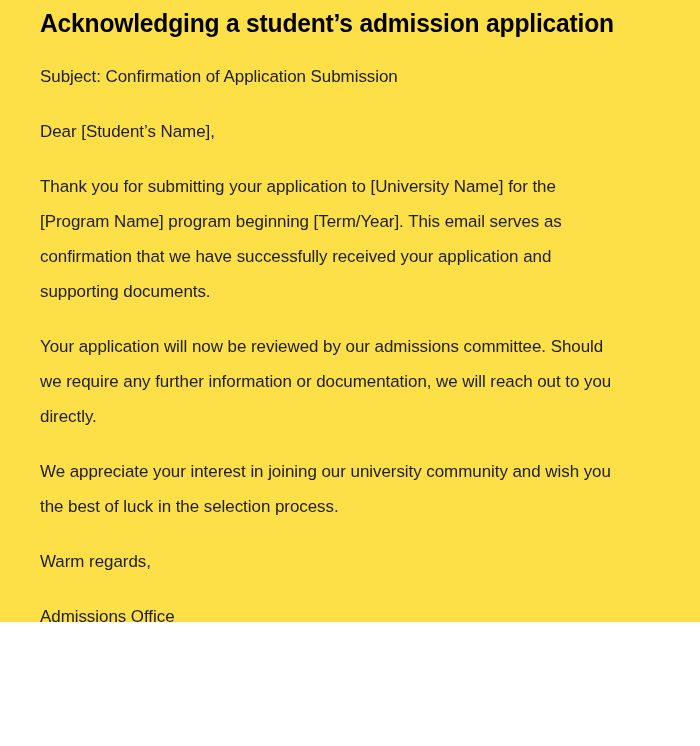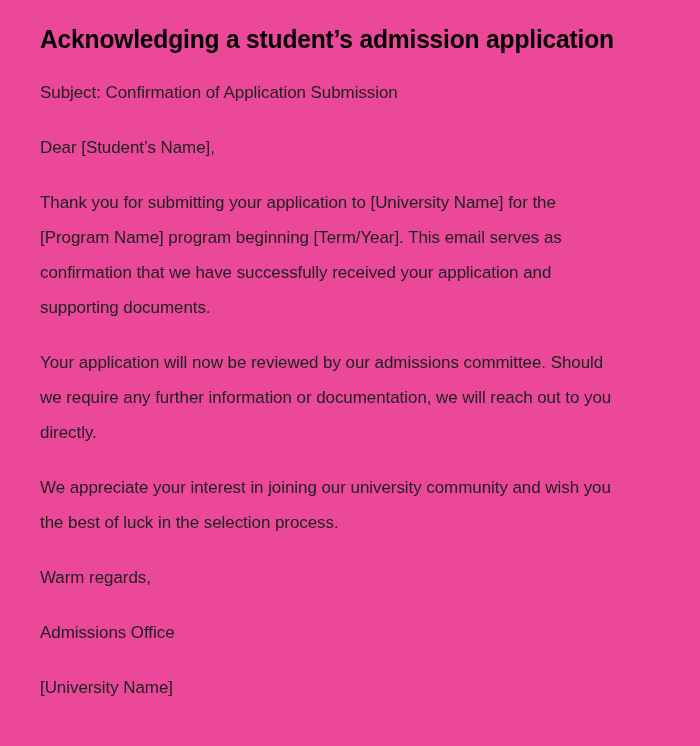--- a/index.html
+++ b/index.html
@@ -10,23 +10,23 @@
   body {
     width: 700px;
     height: 746px;
     font-family: "Liberation Sans", sans-serif;
     -webkit-font-smoothing: antialiased;
   }
 
   #doc {
     box-sizing: border-box;
     width: 700px;
-    height: 746px;
-    padding: 22px 40px 0 40px;
-    background: #ec4899;
+    height: 622px;
+    padding: 6px 40px 0 40px;
+    background: #fde047;
     overflow: hidden;
   }
 
   .doc-title {
     margin: 0;
     padding: 0;
     font-family: "Liberation Sans", sans-serif;
     font-weight: bold;
     font-size: 25.5px;
     line-height: 34px;

